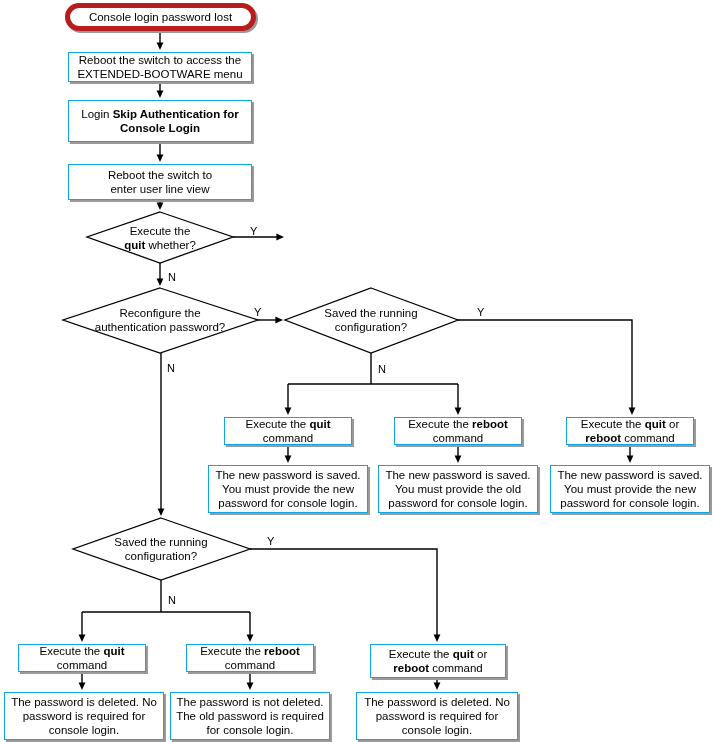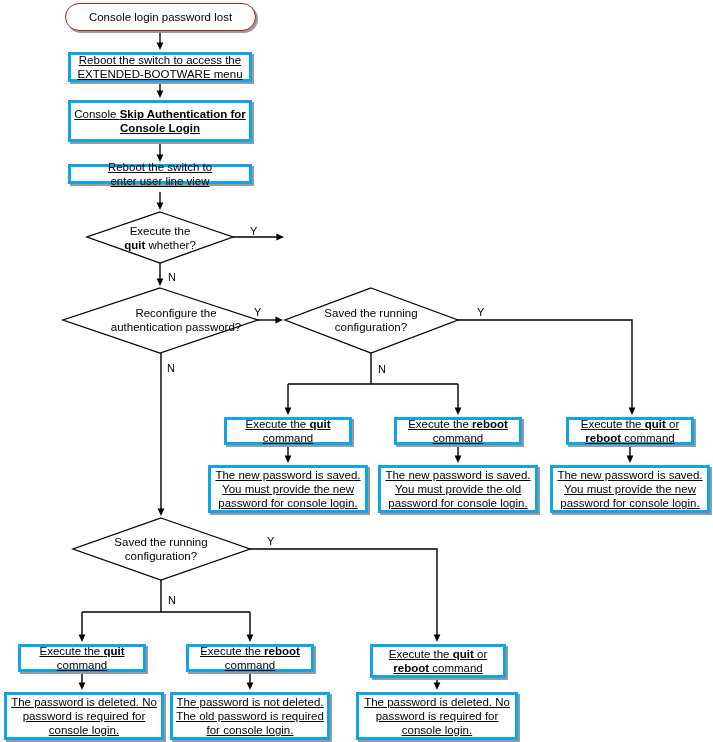--- a/index.html
+++ b/index.html
@@ -38,26 +38,25 @@
     line-height: 14px;
     background: #ffffff;
   }
   .node .txt {
     display: block;
     padding: 0 3px;
     white-space: pre-line;
   }
   
   .box {
-    border: 3px solid #0ea5e9;
+    border: 1px solid #0ea5e9;
     box-shadow: 2px 2px 0 0 #9a9a9a;
-    text-decoration: underline;
   }
   .terminal {
-    border: 1px solid #b91c1c;
+    border: 5px solid #b91c1c;
     border-radius: 14px;
     box-shadow: 2px 2px 0 0 #9a9a9a;
   }
   
   .diamond {
     background: transparent;
     border: none;
     box-shadow: none;
   }
   .edge-label {
@@ -137,35 +136,35 @@
   <div class="node terminal" style="left:65px; top:3px; width:191px; height:28px;">
     <span class="txt">Console login password lost</span>
   </div>
 
   <div class="node box" style="left:68px; top:52px; width:184px; height:30px;">
     <span class="txt">Reboot the switch to access the
 EXTENDED-BOOTWARE menu</span>
   </div>
 
   <div class="node box" style="left:68px; top:100px; width:184px; height:42px;">
-    <span class="txt"><span>Console </span><b>Skip Authentication for
+    <span class="txt"><span>Login </span><b>Skip Authentication for
 Console Login</b></span>
   </div>
 
-  <div class="node box" style="left:68px; top:164px; width:184px; height:20px;">
+  <div class="node box" style="left:68px; top:164px; width:184px; height:36px;">
     <span class="txt">Reboot the switch to
 enter user line view</span>
   </div>
 
   <div class="node diamond" style="left:95px; top:212px; width:130px; height:51px;">
     <span class="txt"><span>Execute the</span><br><b>quit</b><span> whether?</span></span>
   </div>
 
 
-  <div class="node diamond" style="left:88px; top:295px; width:176px; height:50px;">
+  <div class="node diamond" style="left:72px; top:295px; width:176px; height:50px;">
     <span class="txt">Reconfigure the
 authentication password?</span>
   </div>
 
   <div class="node diamond" style="left:300px; top:295px; width:142px; height:50px;">
     <span class="txt">Saved the running
 configuration?</span>
   </div>
 
   <div class="node box" style="left:224px; top:417px; width:128px; height:28px;">

